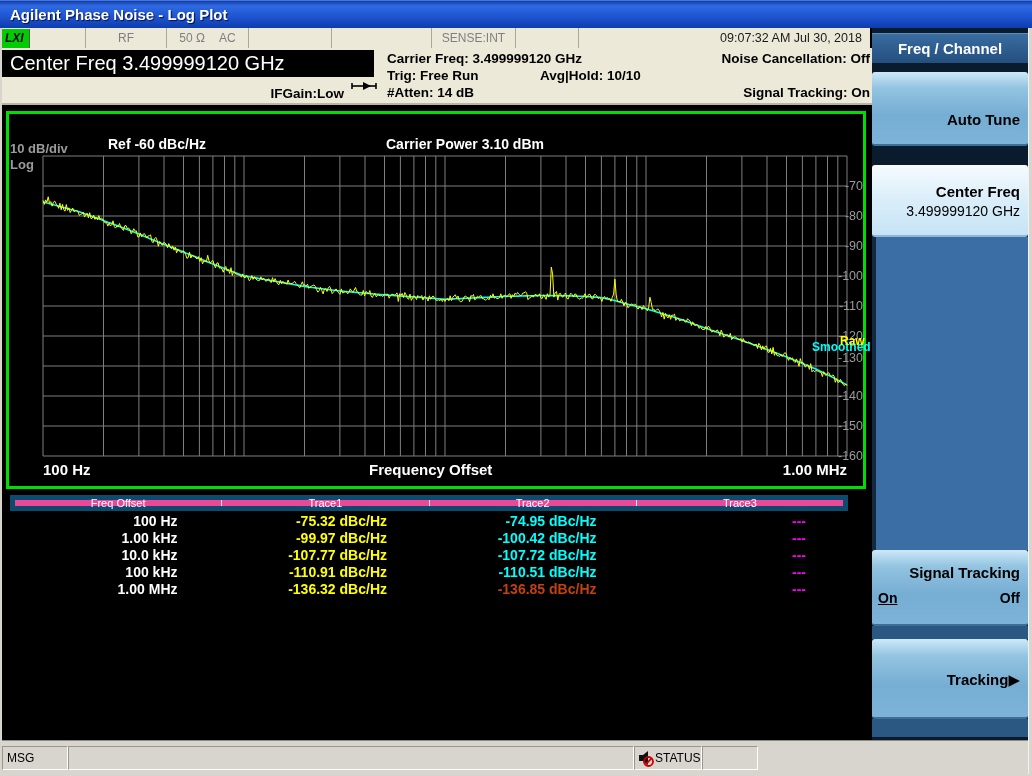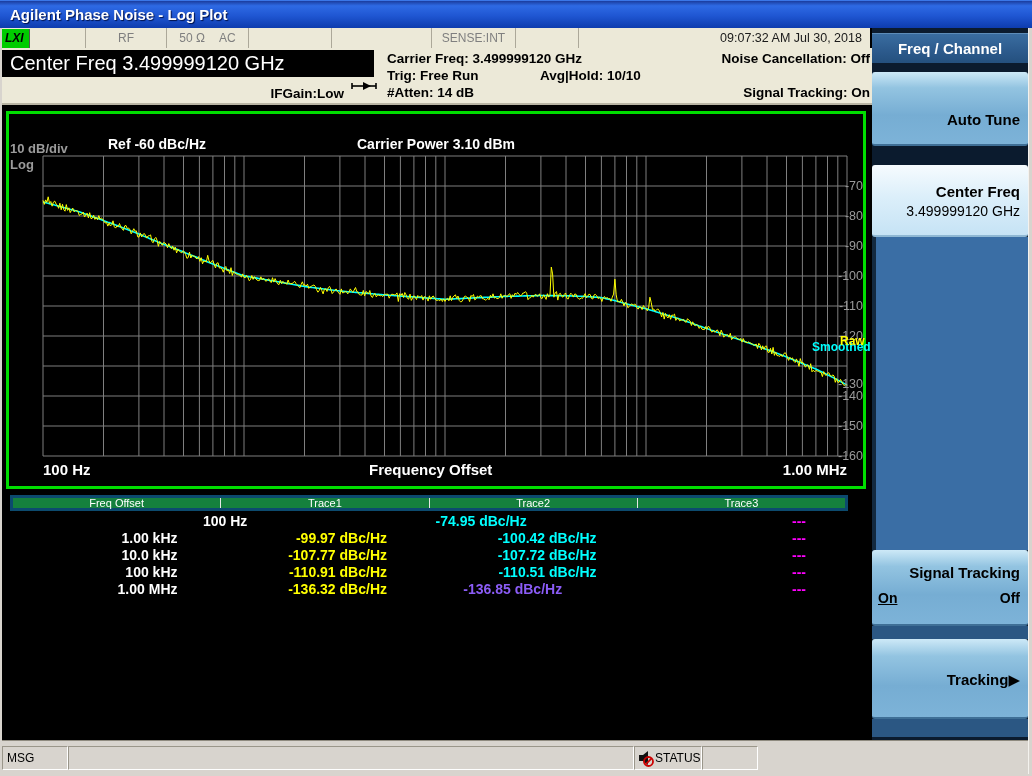--- a/index.html
+++ b/index.html
@@ -37,21 +37,21 @@
   
   .plotpanel{left:6px;top:111px;width:860px;height:378px;border:3px solid #00DE00;background:#000;box-sizing:border-box;}
   .plotlabel{position:absolute;color:#fff;font-weight:bold;font-size:14px;white-space:nowrap;}
   .graylabel{position:absolute;color:#9b9b9b;font-weight:bold;font-size:13px;white-space:nowrap;}
   .ytick{position:absolute;right:0;width:31px;text-align:right;color:#9b9b9b;font-size:12.5px;height:14px;line-height:14px;}
   .xlabel{position:absolute;color:#fff;font-weight:bold;font-size:15px;white-space:nowrap;}
   .legend{position:absolute;font-weight:bold;font-size:12px;white-space:nowrap;}
 
   
   .tablepanel{left:10px;top:495px;width:838px;}
-  .thead{display:flex;height:16px;border:3px solid #0c4a6e;box-sizing:border-box;background:#15803d;}
+  .thead{display:flex;height:16px;border:5px solid #0c4a6e;box-sizing:border-box;background:#ec4899;}
   .thcell{flex:1;border-right:1px solid #e6e6e6;color:#fff;font-size:11px;display:flex;
     align-items:center;justify-content:center;box-sizing:border-box;}
   .thcell:last-child{border-right:none;}
   .tbody{margin-top:2px;}
   .trow{display:flex;height:17px;}
   .tcell{flex:1;font-weight:bold;font-size:14px;line-height:17px;text-align:right;padding-right:42px;box-sizing:border-box;white-space:nowrap;}
 
   
   .sidebar{left:872px;top:28px;width:156px;height:716px;background:#0B1B2E;}
   .sbblock{position:absolute;left:0;width:156px;box-sizing:border-box;}
@@ -124,29 +124,29 @@
 
 <div class="abs plotpanel">
   <svg id="plot-svg" width="854" height="372" style="position:absolute;left:0;top:0;">
       <path d="M34 42.0H838M34 72.0H838M34 102.0H838M34 132.0H838M34 162.0H838M34 192.0H838M34 222.0H838M34 252.0H838M34 282.0H838M34 312.0H838M34 342.0H838M34.0 42V342M94.5 42V342M129.9 42V342M155.0 42V342M174.5 42V342M190.4 42V342M203.9 42V342M215.5 42V342M225.8 42V342M235.0 42V342M295.5 42V342M330.9 42V342M356.0 42V342M375.5 42V342M391.4 42V342M404.9 42V342M416.5 42V342M426.8 42V342M436.0 42V342M496.5 42V342M531.9 42V342M557.0 42V342M576.5 42V342M592.4 42V342M605.9 42V342M617.5 42V342M627.8 42V342M637.0 42V342M697.5 42V342M732.9 42V342M758.0 42V342M777.5 42V342M793.4 42V342M806.9 42V342M818.5 42V342M828.8 42V342M838 42V342" stroke="#7f7f7f" stroke-width="1" fill="none"></path>
       <path d="M34.0 87.9L35.3 88.3L36.6 88.6L37.9 89.0L39.2 89.3L40.5 89.7L41.8 90.0L43.1 90.4L44.4 90.7L45.7 91.1L47.0 91.4L48.3 91.8L49.6 92.1L50.9 92.5L52.2 92.8L53.5 93.2L54.7 93.5L56.0 93.9L57.3 94.2L58.6 94.6L59.9 94.9L61.2 95.3L62.5 95.6L63.8 96.0L65.1 96.3L66.4 96.7L67.7 97.0L69.0 97.4L70.3 97.8L71.6 98.3L72.9 98.8L74.2 99.2L75.5 99.7L76.8 100.2L78.1 100.6L79.4 101.1L80.7 101.5L82.0 102.0L83.3 102.5L84.6 102.9L85.9 103.4L87.2 103.9L88.5 104.3L89.8 104.8L91.1 105.3L92.4 105.7L93.7 106.2L94.9 106.7L96.2 107.2L97.5 107.7L98.8 108.2L100.1 108.6L101.4 109.1L102.7 109.6L104.0 110.1L105.3 110.6L106.6 111.1L107.9 111.6L109.2 112.1L110.5 112.6L111.8 113.1L113.1 113.6L114.4 114.1L115.7 114.6L117.0 115.1L118.3 115.6L119.6 116.1L120.9 116.6L122.2 117.1L123.5 117.5L124.8 118.0L126.1 118.5L127.4 119.0L128.7 119.5L130.0 120.0L131.3 120.6L132.6 121.1L133.9 121.7L135.1 122.2L136.4 122.7L137.7 123.3L139.0 123.8L140.3 124.4L141.6 124.9L142.9 125.4L144.2 126.0L145.5 126.5L146.8 127.1L148.1 127.6L149.4 128.2L150.7 128.7L152.0 129.2L153.3 129.8L154.6 130.3L155.9 130.8L157.2 131.3L158.5 131.8L159.8 132.3L161.1 132.8L162.4 133.3L163.7 133.8L165.0 134.3L166.3 134.8L167.6 135.3L168.9 135.8L170.2 136.3L171.5 136.8L172.8 137.3L174.1 137.8L175.3 138.3L176.6 138.9L177.9 139.4L179.2 139.9L180.5 140.5L181.8 141.0L183.1 141.5L184.4 142.1L185.7 142.6L187.0 143.1L188.3 143.6L189.6 144.2L190.9 144.7L192.2 145.2L193.5 145.8L194.8 146.3L196.1 146.8L197.4 147.4L198.7 147.9L200.0 148.4L201.3 148.9L202.6 149.5L203.9 150.0L205.2 150.5L206.5 151.0L207.8 151.5L209.1 152.0L210.4 152.5L211.7 153.0L213.0 153.5L214.3 154.0L215.5 154.5L216.8 155.0L218.1 155.5L219.4 156.0L220.7 156.5L222.0 156.9L223.3 157.4L224.6 157.9L225.9 158.4L227.2 158.9L228.5 159.4L229.8 159.9L231.1 160.4L232.4 160.9L233.7 161.4L235.0 161.9L236.3 162.1L237.6 162.4L238.9 162.6L240.2 162.8L241.5 163.0L242.8 163.2L244.1 163.5L245.4 163.7L246.7 163.9L248.0 164.1L249.3 164.4L250.6 164.6L251.9 164.8L253.2 165.0L254.5 165.3L255.7 165.5L257.0 165.7L258.3 165.9L259.6 166.1L260.9 166.4L262.2 166.6L263.5 166.8L264.8 167.0L266.1 167.3L267.4 167.5L268.7 167.7L270.0 167.9L271.3 168.2L272.6 168.4L273.9 168.6L275.2 168.9L276.5 169.1L277.8 169.3L279.1 169.6L280.4 169.8L281.7 170.0L283.0 170.3L284.3 170.5L285.6 170.7L286.9 171.0L288.2 171.2L289.5 171.4L290.8 171.6L292.1 171.9L293.4 172.1L294.7 172.3L295.9 172.6L297.2 172.7L298.5 172.9L299.8 173.1L301.1 173.2L302.4 173.4L303.7 173.5L305.0 173.7L306.3 173.9L307.6 174.0L308.9 174.2L310.2 174.4L311.5 174.5L312.8 174.7L314.1 174.9L315.4 175.0L316.7 175.2L318.0 175.4L319.3 175.5L320.6 175.7L321.9 175.9L323.2 176.0L324.5 176.2L325.8 176.3L327.1 176.5L328.4 176.7L329.7 176.8L331.0 177.0L332.3 177.1L333.6 177.2L334.9 177.3L336.1 177.5L337.4 177.6L338.7 177.7L340.0 177.8L341.3 177.9L342.6 178.0L343.9 178.1L345.2 178.3L346.5 178.4L347.8 178.5L349.1 178.6L350.4 178.7L351.7 178.8L353.0 178.9L354.3 179.0L355.6 179.2L356.9 179.3L358.2 179.4L359.5 179.5L360.8 179.6L362.1 179.7L363.4 179.8L364.7 180.0L366.0 180.1L367.3 180.2L368.6 180.3L369.9 180.4L371.2 180.5L372.5 180.6L373.8 180.7L375.1 180.9L376.3 181.0L377.6 181.1L378.9 181.1L380.2 181.2L381.5 181.3L382.8 181.4L384.1 181.5L385.4 181.6L386.7 181.7L388.0 181.8L389.3 181.9L390.6 182.0L391.9 182.1L393.2 182.2L394.5 182.3L395.8 182.4L397.1 182.4L398.4 182.5L399.7 182.6L401.0 182.7L402.3 182.8L403.6 182.9L404.9 183.0L406.2 183.1L407.5 183.2L408.8 183.3L410.1 183.4L411.4 183.5L412.7 183.6L414.0 183.7L415.3 183.8L416.5 183.9L417.8 184.0L419.1 184.1L420.4 184.2L421.7 184.3L423.0 184.3L424.3 184.4L425.6 184.5L426.9 184.6L428.2 184.7L429.5 184.8L430.8 184.9L432.1 185.0L433.4 185.1L434.7 185.2L436.0 185.3L437.3 185.2L438.6 185.2L439.9 185.1L441.2 185.1L442.5 185.0L443.8 184.9L445.1 184.9L446.4 184.8L447.7 184.7L449.0 184.7L450.3 184.6L451.6 184.6L452.9 184.5L454.2 184.4L455.5 184.4L456.7 184.3L458.0 184.2L459.3 184.2L460.6 184.1L461.9 184.1L463.2 184.0L464.5 183.9L465.8 183.9L467.1 183.8L468.4 183.7L469.7 183.7L471.0 183.6L472.3 183.6L473.6 183.5L474.9 183.4L476.2 183.4L477.5 183.3L478.8 183.2L480.1 183.2L481.4 183.1L482.7 183.1L484.0 183.0L485.3 182.9L486.6 182.9L487.9 182.8L489.2 182.8L490.5 182.7L491.8 182.6L493.1 182.6L494.4 182.5L495.7 182.4L496.9 182.4L498.2 182.4L499.5 182.3L500.8 182.3L502.1 182.3L503.4 182.2L504.7 182.2L506.0 182.2L507.3 182.1L508.6 182.1L509.9 182.1L511.2 182.0L512.5 182.0L513.8 182.0L515.1 181.9L516.4 181.9L517.7 181.9L519.0 181.8L520.3 181.8L521.6 181.8L522.9 181.7L524.2 181.7L525.5 181.7L526.8 181.6L528.1 181.6L529.4 181.6L530.7 181.5L532.0 181.5L533.3 181.5L534.6 181.5L535.9 181.5L537.1 181.6L538.4 181.6L539.7 181.6L541.0 181.6L542.3 181.6L543.6 181.6L544.9 181.7L546.2 181.7L547.5 181.7L548.8 181.7L550.1 181.7L551.4 181.7L552.7 181.7L554.0 181.8L555.3 181.8L556.6 181.8L557.9 181.8L559.2 181.9L560.5 181.9L561.8 181.9L563.1 182.0L564.4 182.0L565.7 182.1L567.0 182.1L568.3 182.1L569.6 182.2L570.9 182.2L572.2 182.3L573.5 182.3L574.8 182.3L576.1 182.4L577.3 182.5L578.6 182.6L579.9 182.7L581.2 182.8L582.5 182.9L583.8 183.0L585.1 183.1L586.4 183.1L587.7 183.2L589.0 183.3L590.3 183.4L591.6 183.5L592.9 183.7L594.2 184.0L595.5 184.3L596.8 184.6L598.1 184.9L599.4 185.2L600.7 185.4L602.0 185.7L603.3 186.0L604.6 186.3L605.9 186.6L607.2 187.0L608.5 187.3L609.8 187.7L611.1 188.1L612.4 188.4L613.7 188.8L615.0 189.2L616.3 189.5L617.5 189.9L618.8 190.2L620.1 190.5L621.4 190.9L622.7 191.2L624.0 191.5L625.3 191.8L626.6 192.2L627.9 192.5L629.2 192.8L630.5 193.1L631.8 193.4L633.1 193.8L634.4 194.1L635.7 194.4L637.0 194.7L638.3 195.1L639.6 195.5L640.9 195.9L642.2 196.3L643.5 196.7L644.8 197.1L646.1 197.5L647.4 197.9L648.7 198.3L650.0 198.7L651.3 199.1L652.6 199.5L653.9 199.9L655.2 200.3L656.5 200.6L657.7 201.0L659.0 201.4L660.3 201.8L661.6 202.2L662.9 202.6L664.2 203.0L665.5 203.4L666.8 203.8L668.1 204.2L669.4 204.6L670.7 205.0L672.0 205.4L673.3 205.8L674.6 206.3L675.9 206.8L677.2 207.2L678.5 207.7L679.8 208.2L681.1 208.6L682.4 209.1L683.7 209.5L685.0 210.0L686.3 210.5L687.6 210.9L688.9 211.4L690.2 211.9L691.5 212.3L692.8 212.8L694.1 213.3L695.4 213.7L696.7 214.2L697.9 214.6L699.2 215.1L700.5 215.5L701.8 216.0L703.1 216.4L704.4 216.8L705.7 217.3L707.0 217.7L708.3 218.2L709.6 218.6L710.9 219.0L712.2 219.5L713.5 219.9L714.8 220.4L716.1 220.8L717.4 221.2L718.7 221.7L720.0 222.1L721.3 222.6L722.6 223.0L723.9 223.4L725.2 223.9L726.5 224.3L727.8 224.8L729.1 225.2L730.4 225.6L731.7 226.1L733.0 226.5L734.3 227.0L735.6 227.5L736.9 227.9L738.1 228.4L739.4 228.8L740.7 229.3L742.0 229.8L743.3 230.2L744.6 230.7L745.9 231.2L747.2 231.6L748.5 232.1L749.8 232.6L751.1 233.0L752.4 233.5L753.7 234.0L755.0 234.4L756.3 234.9L757.6 235.4L758.9 235.8L760.2 236.3L761.5 236.8L762.8 237.3L764.1 237.8L765.4 238.3L766.7 238.8L768.0 239.3L769.3 239.8L770.6 240.3L771.9 240.8L773.2 241.3L774.5 241.8L775.8 242.3L777.1 242.8L778.3 243.3L779.6 243.9L780.9 244.4L782.2 244.9L783.5 245.5L784.8 246.0L786.1 246.5L787.4 247.1L788.7 247.6L790.0 248.1L791.3 248.6L792.6 249.2L793.9 249.7L795.2 250.2L796.5 250.8L797.8 251.3L799.1 251.8L800.4 252.4L801.7 252.9L803.0 253.4L804.3 253.9L805.6 254.5L806.9 255.0L808.2 255.6L809.5 256.3L810.8 256.9L812.1 257.6L813.4 258.2L814.7 258.9L816.0 259.5L817.3 260.1L818.5 260.8L819.8 261.4L821.1 262.1L822.4 262.7L823.7 263.4L825.0 264.0L826.3 264.7L827.6 265.4L828.9 266.1L830.2 266.8L831.5 267.5L832.8 268.2L834.1 268.9L835.4 269.6L836.7 270.3L838.0 271.0" stroke="#00FFFF" stroke-width="1.6" fill="none"></path>
       <path d="M34.0 86.4L35.3 90.4L36.6 85.9L37.9 88.3L39.2 82.8L40.5 89.4L41.8 87.5L43.1 92.2L44.4 88.2L45.7 87.1L47.0 89.9L48.3 91.0L49.6 94.3L50.9 89.2L52.2 95.8L53.5 90.3L54.7 95.5L56.0 97.2L57.3 90.6L58.6 96.4L59.9 93.8L61.2 98.6L62.5 96.2L63.8 94.1L65.1 97.9L66.4 96.5L67.7 96.6L69.0 97.5L70.3 101.4L71.6 100.4L72.9 100.0L74.2 98.1L75.5 103.0L76.8 101.2L78.1 99.1L79.4 103.9L80.7 98.7L82.0 104.6L83.3 104.2L84.6 101.1L85.9 105.4L87.2 103.3L88.5 105.8L89.8 101.6L91.1 105.4L92.4 103.9L93.7 105.1L94.9 106.9L96.2 109.1L97.5 108.2L98.8 112.1L100.1 108.9L101.4 112.0L102.7 110.7L104.0 106.8L105.3 112.7L106.6 114.1L107.9 111.9L109.2 112.8L110.5 109.5L111.8 113.0L113.1 114.8L114.4 116.4L115.7 111.9L117.0 111.5L118.3 114.5L119.6 114.0L120.9 115.8L122.2 119.8L123.5 117.4L124.8 114.7L126.1 117.2L127.4 116.9L128.7 122.8L130.0 123.1L131.3 118.9L132.6 122.9L133.9 120.9L135.1 119.4L136.4 121.1L137.7 124.1L139.0 122.0L140.3 121.7L141.6 120.9L142.9 127.6L144.2 128.7L145.5 124.7L146.8 123.4L148.1 126.4L149.4 132.3L150.7 127.4L152.0 129.3L153.3 131.3L154.6 128.6L155.9 128.9L157.2 130.2L158.5 133.7L159.8 129.6L161.1 132.7L162.4 134.7L163.7 132.1L165.0 136.2L166.3 133.1L167.6 138.9L168.9 135.2L170.2 137.0L171.5 138.1L172.8 138.8L174.1 136.8L175.3 138.0L176.6 140.4L177.9 144.3L179.2 143.6L180.5 138.1L181.8 144.0L183.1 141.3L184.4 142.1L185.7 142.3L187.0 144.4L188.3 144.7L189.6 142.6L190.9 147.4L192.2 143.7L193.5 149.8L194.8 147.0L196.1 147.4L197.4 147.8L198.7 141.3L200.0 146.8L201.3 149.1L202.6 147.3L203.9 146.5L205.2 150.7L206.5 153.9L207.8 149.2L209.1 148.8L210.4 154.1L211.7 154.0L213.0 154.9L214.3 158.2L215.5 154.2L216.8 152.5L218.1 157.0L219.4 155.8L220.7 159.5L222.0 153.7L223.3 161.5L224.6 157.7L225.9 158.6L227.2 160.1L228.5 160.6L229.8 161.0L231.1 161.2L232.4 163.2L233.7 159.9L235.0 163.4L236.3 163.7L237.6 161.4L238.9 163.3L240.2 166.7L241.5 165.6L242.8 161.5L244.1 165.4L245.4 162.6L246.7 164.8L248.0 166.0L249.3 166.6L250.6 166.3L251.9 162.8L253.2 166.0L254.5 164.1L255.7 165.7L257.0 167.4L258.3 166.0L259.6 164.7L260.9 167.0L262.2 168.6L263.5 163.7L264.8 168.1L266.1 164.6L267.4 167.6L268.7 169.9L270.0 170.6L271.3 166.3L272.6 169.7L273.9 167.4L275.2 169.0L276.5 169.0L277.8 170.4L279.1 166.0L280.4 169.7L281.7 169.6L283.0 169.6L284.3 168.7L285.6 167.3L286.9 169.4L288.2 170.9L289.5 172.2L290.8 173.7L292.1 170.6L293.4 167.8L294.7 171.6L295.9 170.6L297.2 172.0L298.5 170.2L299.8 174.4L301.1 173.0L302.4 172.2L303.7 171.4L305.0 171.0L306.3 172.4L307.6 175.7L308.9 178.2L310.2 176.5L311.5 173.4L312.8 176.5L314.1 179.9L315.4 175.2L316.7 174.7L318.0 177.5L319.3 173.6L320.6 172.4L321.9 175.2L323.2 179.6L324.5 178.0L325.8 176.4L327.1 174.9L328.4 177.1L329.7 178.9L331.0 180.3L332.3 174.9L333.6 178.9L334.9 178.5L336.1 177.6L337.4 177.6L338.7 179.9L340.0 178.2L341.3 174.9L342.6 177.1L343.9 178.2L345.2 176.0L346.5 173.5L347.8 177.6L349.1 178.1L350.4 180.7L351.7 181.0L353.0 181.0L354.3 176.4L355.6 181.9L356.9 177.6L358.2 178.3L359.5 180.0L360.8 176.5L362.1 182.1L363.4 183.5L364.7 180.5L366.0 179.4L367.3 182.9L368.6 181.0L369.9 181.1L371.2 181.8L372.5 181.5L373.8 182.5L375.1 180.8L376.3 180.3L377.6 180.2L378.9 180.2L380.2 184.2L381.5 181.4L382.8 180.2L384.1 180.4L385.4 180.9L386.7 180.6L388.0 178.9L389.3 187.5L390.6 179.7L391.9 181.6L393.2 179.4L394.5 183.5L395.8 178.5L397.1 180.9L398.4 184.4L399.7 185.2L401.0 180.1L402.3 186.4L403.6 184.0L404.9 181.7L406.2 183.2L407.5 185.6L408.8 181.5L410.1 182.8L411.4 183.2L412.7 181.5L414.0 186.1L415.3 182.6L416.5 183.1L417.8 184.3L419.1 187.1L420.4 181.8L421.7 185.3L423.0 182.9L424.3 182.0L425.6 184.2L426.9 186.1L428.2 186.4L429.5 185.9L430.8 186.8L432.1 185.0L433.4 187.5L434.7 184.8L436.0 187.4L437.3 185.1L438.6 184.3L439.9 186.8L441.2 181.8L442.5 186.6L443.8 183.3L445.1 181.9L446.4 180.8L447.7 184.5L449.0 182.0L450.3 186.6L451.6 187.9L452.9 187.5L454.2 185.1L455.5 182.4L456.7 182.0L458.0 183.6L459.3 183.8L460.6 187.6L461.9 181.5L463.2 182.5L464.5 180.5L465.8 185.9L467.1 184.8L468.4 182.1L469.7 183.1L471.0 181.8L472.3 181.8L473.6 184.8L474.9 184.9L476.2 186.1L477.5 185.7L478.8 184.2L480.1 185.8L481.4 181.3L482.7 183.3L484.0 179.8L485.3 184.1L486.6 183.4L487.9 184.6L489.2 184.5L490.5 183.6L491.8 179.8L493.1 184.3L494.4 181.8L495.7 181.4L496.9 181.9L498.2 182.6L499.5 180.6L500.8 179.7L502.1 184.4L503.4 180.7L504.7 182.5L506.0 179.2L507.3 180.4L508.6 178.5L509.9 180.3L511.2 181.5L512.5 181.4L513.8 179.1L515.1 179.0L516.4 177.6L517.7 179.2L519.0 185.7L520.3 183.9L521.6 183.6L522.9 181.3L524.2 183.2L525.5 181.0L526.8 180.3L528.1 182.3L529.4 181.5L530.7 179.8L532.0 184.3L533.3 184.3L534.6 180.8L535.9 183.0L537.1 185.4L538.4 179.7L539.7 183.1L541.0 181.2L542.3 153.1L543.6 159.9L544.9 183.2L546.2 178.7L547.5 177.6L548.8 186.1L550.1 180.0L551.4 179.3L552.7 182.4L554.0 183.2L555.3 180.3L556.6 179.0L557.9 184.4L559.2 185.0L560.5 181.4L561.8 179.2L563.1 180.6L564.4 183.1L565.7 180.1L567.0 180.2L568.3 183.7L569.6 184.5L570.9 185.3L572.2 183.8L573.5 184.4L574.8 182.1L576.1 179.6L577.3 183.9L578.6 182.5L579.9 180.2L581.2 180.6L582.5 184.5L583.8 185.0L585.1 180.9L586.4 180.4L587.7 181.7L589.0 184.5L590.3 183.7L591.6 184.2L592.9 187.5L594.2 183.7L595.5 182.5L596.8 184.7L598.1 183.3L599.4 184.9L600.7 184.6L602.0 187.3L603.3 183.2L604.6 180.1L605.9 165.2L607.2 180.9L608.5 187.8L609.8 187.5L611.1 188.2L612.4 185.3L613.7 188.2L615.0 191.9L616.3 188.4L617.5 188.9L618.8 193.7L620.1 192.7L621.4 191.0L622.7 189.7L624.0 191.4L625.3 190.3L626.6 190.4L627.9 193.7L629.2 195.1L630.5 192.7L631.8 192.9L633.1 195.6L634.4 191.5L635.7 193.5L637.0 194.7L638.3 196.8L639.6 194.3L640.9 183.2L642.2 188.4L643.5 195.5L644.8 195.0L646.1 197.2L647.4 196.2L648.7 194.8L650.0 196.3L651.3 198.6L652.6 203.0L653.9 198.4L655.2 205.1L656.5 199.4L657.7 202.4L659.0 204.0L660.3 200.7L661.6 205.3L662.9 201.0L664.2 201.4L665.5 200.1L666.8 206.4L668.1 204.3L669.4 204.6L670.7 206.9L672.0 205.9L673.3 206.1L674.6 205.4L675.9 207.8L677.2 208.2L678.5 204.7L679.8 206.2L681.1 207.0L682.4 211.5L683.7 207.8L685.0 210.9L686.3 211.7L687.6 210.2L688.9 211.7L690.2 214.4L691.5 212.3L692.8 215.0L694.1 215.5L695.4 215.6L696.7 212.5L697.9 215.3L699.2 212.3L700.5 213.1L701.8 217.1L703.1 218.2L704.4 216.4L705.7 218.2L707.0 217.2L708.3 215.8L709.6 218.2L710.9 221.7L712.2 216.1L713.5 219.3L714.8 223.2L716.1 221.4L717.4 221.0L718.7 220.7L720.0 223.2L721.3 219.3L722.6 225.6L723.9 223.9L725.2 222.8L726.5 222.9L727.8 224.1L729.1 225.0L730.4 225.6L731.7 224.5L733.0 228.1L734.3 224.6L735.6 227.9L736.9 228.0L738.1 228.8L739.4 227.9L740.7 228.6L742.0 229.3L743.3 230.1L744.6 231.2L745.9 230.9L747.2 230.0L748.5 234.5L749.8 229.3L751.1 231.1L752.4 235.9L753.7 231.8L755.0 235.3L756.3 232.2L757.6 232.1L758.9 238.2L760.2 238.3L761.5 234.3L762.8 240.0L764.1 233.4L765.4 241.4L766.7 238.0L768.0 241.6L769.3 241.7L770.6 242.5L771.9 240.4L773.2 242.6L774.5 240.5L775.8 238.6L777.1 239.7L778.3 243.5L779.6 246.4L780.9 243.2L782.2 244.8L783.5 243.9L784.8 247.2L786.1 248.5L787.4 244.9L788.7 247.8L790.0 252.3L791.3 244.6L792.6 248.9L793.9 248.3L795.2 250.9L796.5 253.2L797.8 251.1L799.1 250.9L800.4 255.4L801.7 249.7L803.0 257.8L804.3 256.2L805.6 257.8L806.9 256.4L808.2 257.0L809.5 257.4L810.8 258.2L812.1 258.4L813.4 262.6L814.7 257.6L816.0 260.7L817.3 261.4L818.5 259.4L819.8 258.7L821.1 261.4L822.4 262.4L823.7 260.9L825.0 261.9L826.3 268.3L827.6 264.7L828.9 268.3L830.2 268.1L831.5 265.4L832.8 267.7L834.1 270.5L835.4 271.6L836.7 270.0L838.0 271.4" stroke="#FFFF00" stroke-width="1" fill="none"></path>
     </svg>
   <div class="graylabel" style="left:1px;top:27px;">10 dB/div</div>
   <div class="graylabel" style="left:1px;top:43px;">Log</div>
   <div class="plotlabel" style="left:99px;top:22px;">Ref  -60 dBc/Hz</div>
-  <div class="plotlabel" style="left:348px;top:22px;">Carrier Power 3.10 dBm</div>
+  <div class="plotlabel" style="left:377px;top:22px;">Carrier Power 3.10 dBm</div>
   <div>
       <div class="ytick" style="top: 65px;">-70</div>
       <div class="ytick" style="top: 95px;">-80</div>
       <div class="ytick" style="top: 125px;">-90</div>
       <div class="ytick" style="top: 155px;">-100</div>
       <div class="ytick" style="top: 185px;">-110</div>
       <div class="ytick" style="top: 215px;">-120</div>
-      <div class="ytick" style="top: 263px;">-130</div>
+      <div class="ytick" style="top: 237px;">-130</div>
       <div class="ytick" style="top: 275px;">-140</div>
       <div class="ytick" style="top: 305px;">-150</div>
       <div class="ytick" style="top: 335px;">-160</div>
     </div>
   <div class="xlabel" style="left:34px;top:347px;">100 Hz</div>
   <div class="xlabel" style="left:360px;top:347px;">Frequency Offset</div>
   <div class="xlabel" style="left:760px;top:347px;width:78px;text-align:right;">1.00 MHz</div>
   <div class="legend" style="left:803px;top:226px;color:#00FFFF;">Smoothed</div>
   <div class="legend" style="left:831px;top:220px;color:#FFFF00;">Raw</div>
 </div>
@@ -154,20 +154,21 @@
 <div class="abs tablepanel">
   <div class="thead">
     <div class="thcell">Freq Offset</div>
     <div class="thcell">Trace1</div>
     <div class="thcell">Trace2</div>
     <div class="thcell">Trace3</div>
   </div>
   <div class="tbody">
       <div class="trow">
         <div class="tcell" style="color: rgb(255, 255, 255);">100 Hz</div>
+        <div class="tcell" style="color: rgb(255, 255, 0);">-75.32 dBc/Hz</div>
         <div class="tcell" style="color: rgb(0, 255, 255);">-74.95 dBc/Hz</div>
         <div class="tcell" style="color: rgb(255, 0, 255);">---</div>
       </div>
       <div class="trow">
         <div class="tcell" style="color: rgb(255, 255, 255);">1.00 kHz</div>
         <div class="tcell" style="color: rgb(255, 255, 0);">-99.97 dBc/Hz</div>
         <div class="tcell" style="color: rgb(0, 255, 255);">-100.42 dBc/Hz</div>
         <div class="tcell" style="color: rgb(255, 0, 255);">---</div>
       </div>
       <div class="trow">
@@ -178,21 +179,21 @@
       </div>
       <div class="trow">
         <div class="tcell" style="color: rgb(255, 255, 255);">100 kHz</div>
         <div class="tcell" style="color: rgb(255, 255, 0);">-110.91 dBc/Hz</div>
         <div class="tcell" style="color: rgb(0, 255, 255);">-110.51 dBc/Hz</div>
         <div class="tcell" style="color: rgb(255, 0, 255);">---</div>
       </div>
       <div class="trow">
         <div class="tcell" style="color: rgb(255, 255, 255);">1.00 MHz</div>
         <div class="tcell" style="color: rgb(255, 255, 0);">-136.32 dBc/Hz</div>
-        <div class="tcell" style="color: #8b5cf6; text-align: center;">-136.85 dBc/Hz</div>
+        <div class="tcell" style="color: #c2410c;">-136.85 dBc/Hz</div>
         <div class="tcell" style="color: rgb(255, 0, 255);">---</div>
       </div>
     </div>
 </div>
 
 <div class="abs sidebar">
   <div class="sbblock sbheader">Freq / Channel</div>
 
   <div class="sbblock skybtn" style="top:44px;height:74px;">
     <span class="btnlabel" style="bottom:16px;">Auto Tune</span>

